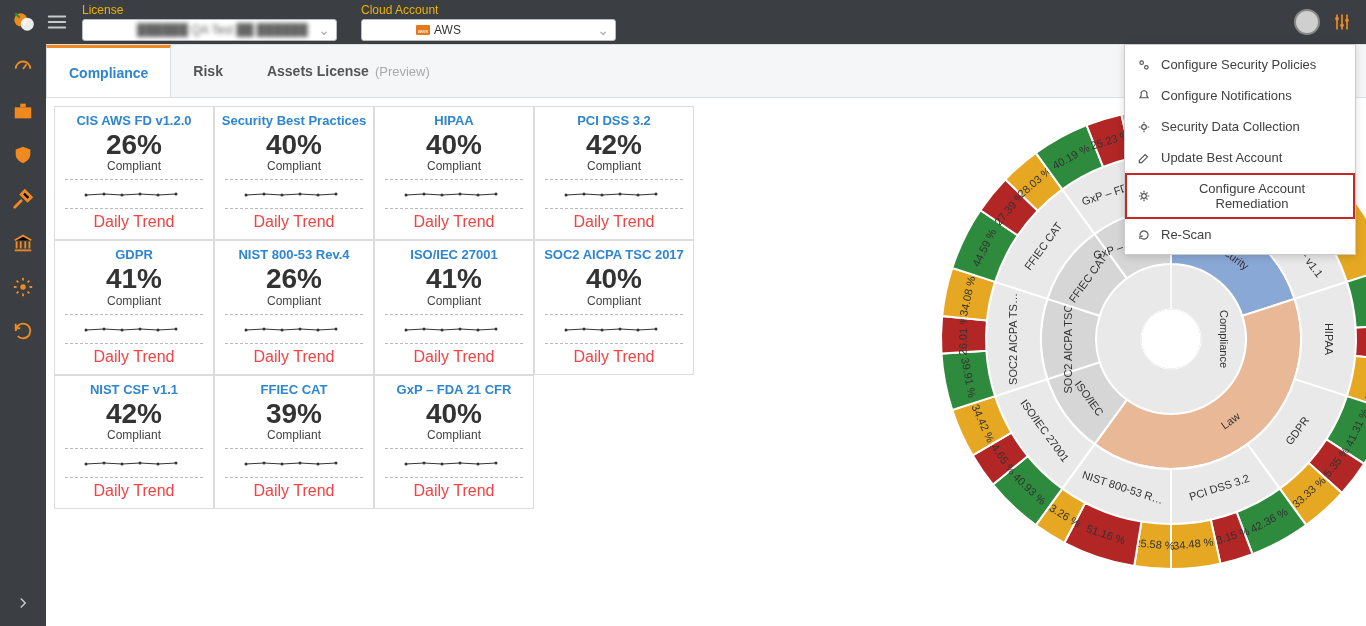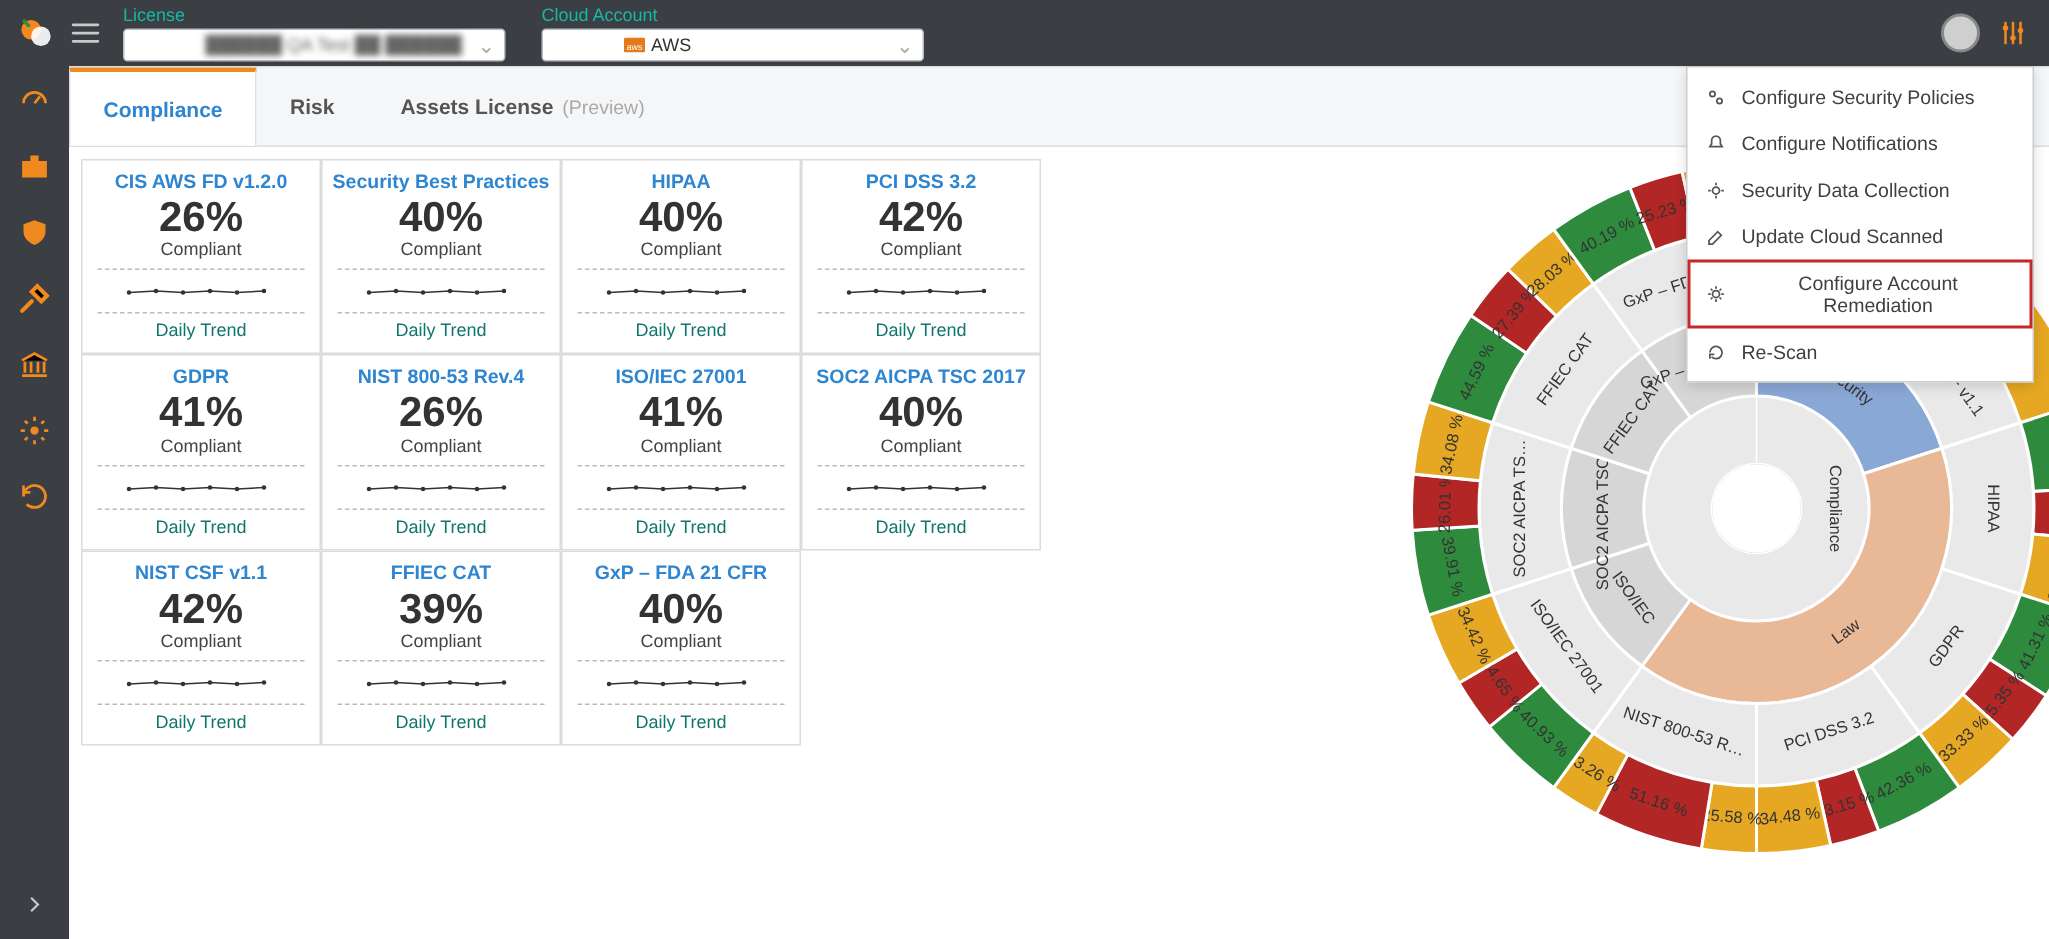--- a/index.html
+++ b/index.html
@@ -4,21 +4,21 @@
 <style>
   * { box-sizing: border-box; margin: 0; padding: 0; }
   body { font-family: -apple-system, "Segoe UI", Helvetica, Arial, sans-serif; width: 1366px; height: 626px; overflow: hidden; background: #fff; color: #333; font-size: 13px; }
 
   .topbar { height: 44px; background: #3b3e42; display: flex; align-items: center; padding: 0 8px; position: relative; z-index: 5; }
   .logo { width: 32px; height: 32px; display: flex; align-items: center; justify-content: center; }
   .logo svg { width: 26px; height: 26px; }
   .hamburger { width: 22px; color: #c7cacb; margin: 0 14px 0 6px; cursor: pointer; }
   .hamburger svg { display:block; }
   .selgroup { display: flex; flex-direction: column; margin-right: 24px; }
-  .selgroup label { color: #14b8a6; font-size: 12px; margin-bottom: 2px; }
+  .selgroup label { color: #eab308; font-size: 12px; margin-bottom: 2px; }
   .selbox { width: 255px; height: 22px; background: #fff; border: 1px solid #b8bdc2; border-radius: 3px; display: flex; align-items: center; padding: 0 6px; position: relative; }
   .selbox .val { flex: 1; color: #333; font-size: 12px; white-space: nowrap; overflow: hidden; padding-left: 48px; }
   .selbox .caret { color: #aaa; font-size: 14px; }
   .selbox .blur { filter: blur(2px); color:#666; }
   .top-spacer { flex: 1; }
   .avatar { width: 26px; height: 26px; border-radius: 50%; background: #cfcfcf; border: 2px solid #888; margin-right: 12px; }
   .sliders-icon { width: 20px; height: 20px; color: #f08a1f; cursor: pointer; margin-right: 6px; }
 
   .sidebar { position: absolute; top: 44px; left: 0; width: 46px; background: #3b3e42; bottom: 0; display:flex; flex-direction:column; align-items:center; padding-top: 12px; gap: 22px; z-index:2;}
   .sidebar .navitem { width: 22px; height: 22px; color: #f08a1f; display:flex; align-items:center; justify-content:center; cursor:pointer; }
@@ -31,21 +31,21 @@
   .tab .preview { color: #aaa; font-weight: 400; margin-left: 6px; font-size: 13px; }
   .tab-spacer { flex: 1; }
   .scanned { display: flex; align-items: center; padding-right: 12px; color: #333; font-size:14px; }
 
   .content { flex: 1; position: relative; }
   .card-grid { position: absolute; left: 8px; top: 8px; width: 640px; display: grid; grid-template-columns: repeat(4, 1fr); }
   .card { border: 1px solid #dcdcdc; background: #fff; padding: 6px 4px 8px; text-align: center; }
   .card .title { color: #2e85d0; font-weight: 700; font-size: 13px; margin-bottom: 2px; white-space: nowrap; overflow: hidden; }
   .card .big { font-size: 28px; font-weight: 700; color: #333; line-height: 1.05;}
   .card .compliant { font-size: 12px; color: #444; margin-bottom: 6px;}
-  .card .trend { font-size: 12px; color: #0f766e; margin-top: 4px;}
+  .card .trend { font-size: 16px; color: #ef4444; margin-top: 4px;}
   .spark { height: 30px; margin: 2px 6px; border: 1px dashed #bbb; border-left: none; border-right: none; display:flex; align-items:center; padding:0 4px;}
   .spark svg { width:100%; height: 10px; }
 
   .wheel { position: absolute; top: 6px; right: -40px; width: 470px; height: 470px; }
   .wheel text { font-size: 11px; fill: #333; }
 
   .dropdown { position: absolute; top: 44px; right: 10px; width: 232px; background: #fff; border: 1px solid #ccc; box-shadow: 0 2px 8px rgba(0,0,0,.15); z-index: 10; padding: 4px 0;}
   .dropdown .item { display:flex; align-items:center; gap:10px; padding: 8px 12px; font-size: 13px; color:#404040; cursor:pointer;}
   .dropdown .item svg { width:14px; height:14px; color:#555; flex: 0 0 14px;}
   .dropdown .item.highlight { outline: 2px solid #c62828; outline-offset: -2px; text-align: center; }
@@ -488,21 +488,21 @@
     <svg viewBox="0 0 24 24">
         <circle cx="12" cy="12" r="4" fill="none" stroke="currentColor" stroke-width="2"></circle>
         <path d="M12 3v3M12 18v3M3 12h3M18 12h3" stroke="currentColor" stroke-width="2"></path>
       </svg>
     <span>Security Data Collection</span>
   </div>
   <div class="item">
     <svg viewBox="0 0 24 24">
         <path d="M4 16l10-10 4 4-10 10H4z" fill="none" stroke="currentColor" stroke-width="2"></path>
       </svg>
-    <span>Update Cloud Scanned</span>
+    <span>Update Best Account</span>
   </div>
   <div class="item highlight">
     <svg viewBox="0 0 24 24">
         <circle cx="12" cy="12" r="4" fill="none" stroke="currentColor" stroke-width="2"></circle>
         <path d="M12 3v3M12 18v3M3 12h3M18 12h3M6 6l2 2M16 16l2 2M18 6l-2 2M6 18l2-2" stroke="currentColor" stroke-width="2"></path>
       </svg>
     <span>Configure Account Remediation</span>
   </div>
   <div class="item">
     <svg viewBox="0 0 24 24">

